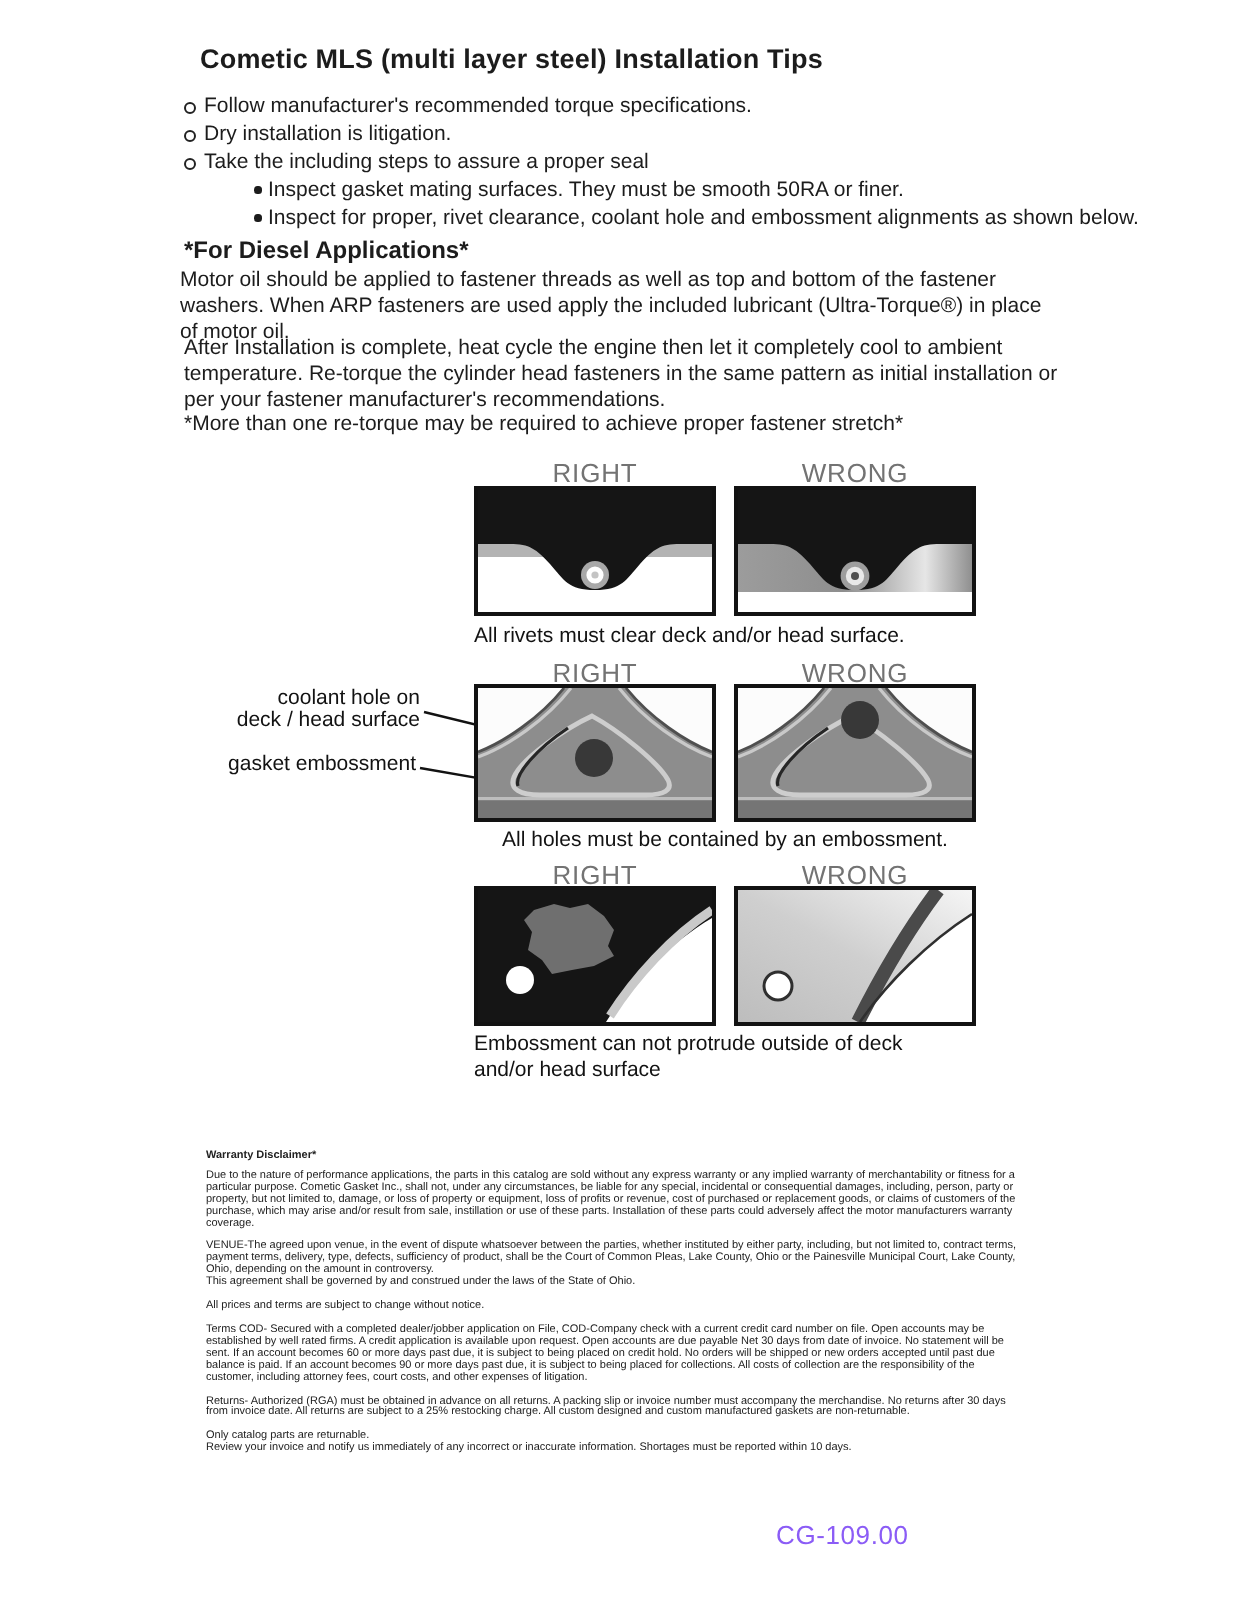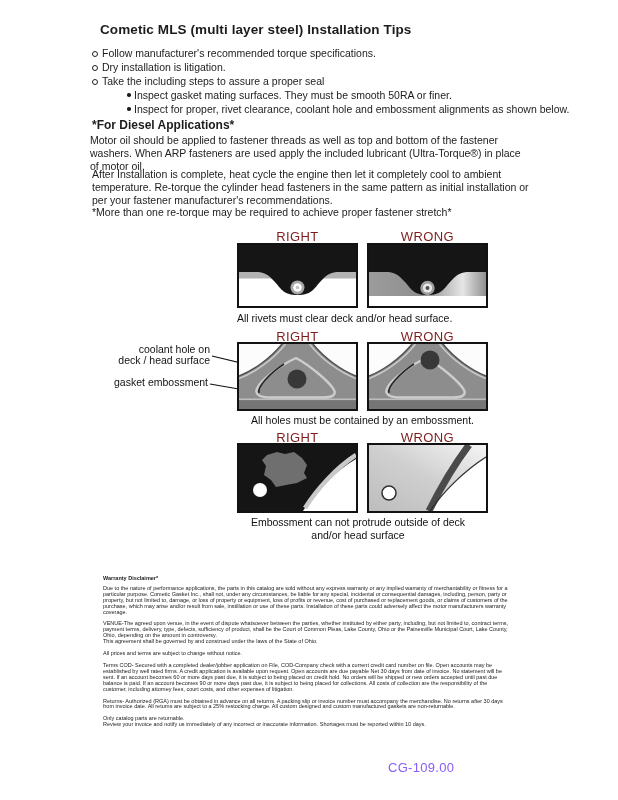--- a/index.html
+++ b/index.html
@@ -12,21 +12,21 @@
     font-size:13.5px;font-weight:bold;letter-spacing:.1px;
     text-underline-offset:3px;text-decoration-thickness:1.5px;text-align:center;
   }
   .body-txt{font-size:10.5px;line-height:13px;}
   .bullets{font-size:10.5px;line-height:14px;}
   .brow{display:flex;align-items:flex-start;}
   .ob{flex:0 0 auto;width:4px;height:4px;border:1px solid #222;border-radius:50%;margin:4.5px 4px 0 0;}
   .sub{margin-left:35px;}
   .fb{flex:0 0 auto;width:3.5px;height:3.5px;background:#1c1c1c;border-radius:50%;margin:5px 3.5px 0 0;}
   .h2{font-size:12px;font-weight:bold;}
-  .hdr{font-size:13px;color:#7f1d1d;width:121px;text-align:center;letter-spacing:.4px;}
+  .hdr{font-size:13px;color:#737373;width:121px;text-align:center;letter-spacing:.4px;}
   .cap{font-size:10.5px;line-height:12.5px;color:#121212;}
   .panel{border:2px solid #121212;background:#fff;}
   .panel svg{display:block;}
   .dlabel{font-size:10.5px;line-height:11px;text-align:right;color:#121212;}
   .legal{font-size:5.5px;line-height:5.9px;color:#222;width:408px;}
   .legal .lh{font-weight:bold;margin:0 0 4px 0;}
   .legal p{margin:0 0 6px 0;}
   .legal .tight{margin:0;}
   .pagenum{font-size:13px;color:#8b5cf6;letter-spacing:.3px;}
 </style>
@@ -170,21 +170,21 @@
           <stop offset="1" stop-color="#f5f5f5"></stop>
         </linearGradient>
       </defs>
       <rect width="117" height="66" fill="#ffffff"></rect>
       <path d="M0,0 H117 V12 C95,26 74,47 61,66 H0 Z" fill="url(#dg3)"></path>
       <path d="M100,0 C85,20 72,42 60,66" stroke="#4a4a4a" stroke-width="7" fill="none"></path>
       <path d="M117,12 C95,26 74,47 61,66" stroke="#2f2f2f" stroke-width="1.3" fill="none"></path>
       <circle cx="20" cy="48" r="7" fill="#ffffff" stroke="#2f2f2f" stroke-width="1.5"></circle>
     </svg>
   </div>
-  <div class="abs cap" style="left:237px;top:516px;width:242px;text-align:center;">Embossment can not protrude outside of deck and/or head surface</div>
+  <div class="abs cap" style="left:237px;top:516px;width:242px;">Embossment can not protrude outside of deck and/or head surface</div>
 
   <div class="abs legal" style="left:103px;top:576px;">
     <div class="lh">Warranty Disclaimer*</div>
     <p>Due to the nature of performance applications, the parts in this catalog are sold without any express warranty or any implied warranty of merchantability or fitness for a particular purpose.  Cometic Gasket Inc., shall not, under any circumstances, be liable for any special, incidental or consequential damages, including, person, party or property, but not limited to, damage, or loss of property or equipment, loss of profits or revenue, cost of purchased or replacement goods, or claims of customers of the purchase, which may arise and/or result from sale, instillation or use of these parts.  Installation of these parts could adversely affect the motor manufacturers warranty coverage.</p>
     <p class="tight">VENUE-The agreed upon venue, in the event of dispute whatsoever between the parties, whether instituted by either party, including, but not limited to, contract terms, payment terms, delivery, type, defects, sufficiency of product, shall be the Court of Common Pleas, Lake County, Ohio or the Painesville Municipal Court, Lake County, Ohio, depending on the amount in controversy.</p>
     <p>This agreement shall be governed by and construed under the laws of the State of Ohio.</p>
     <p>All prices and terms are subject to change without notice.</p>
     <p>Terms COD- Secured with a completed dealer/jobber application on File, COD-Company check with a current credit card number on file.  Open accounts may be established by well rated firms.  A credit application is available upon request.  Open accounts are due payable Net 30 days from date of invoice.  No statement will be sent.  If an account becomes 60 or more days past due, it is subject to being placed on credit hold.  No orders will be shipped or new orders accepted until past due balance is paid.  If an account becomes 90 or more days past due, it is subject to being placed for collections.  All costs of collection are the responsibility of the customer, including attorney fees, court costs, and other expenses of litigation.</p>
     <p>Returns- Authorized (RGA) must be obtained in advance on all returns.  A packing slip or invoice number must accompany the merchandise.  No returns after 30 days from invoice date.  All returns are subject to a 25% restocking charge.  All custom designed and custom manufactured gaskets are non-returnable.</p>
     <p class="tight">Only catalog parts are returnable.</p>

